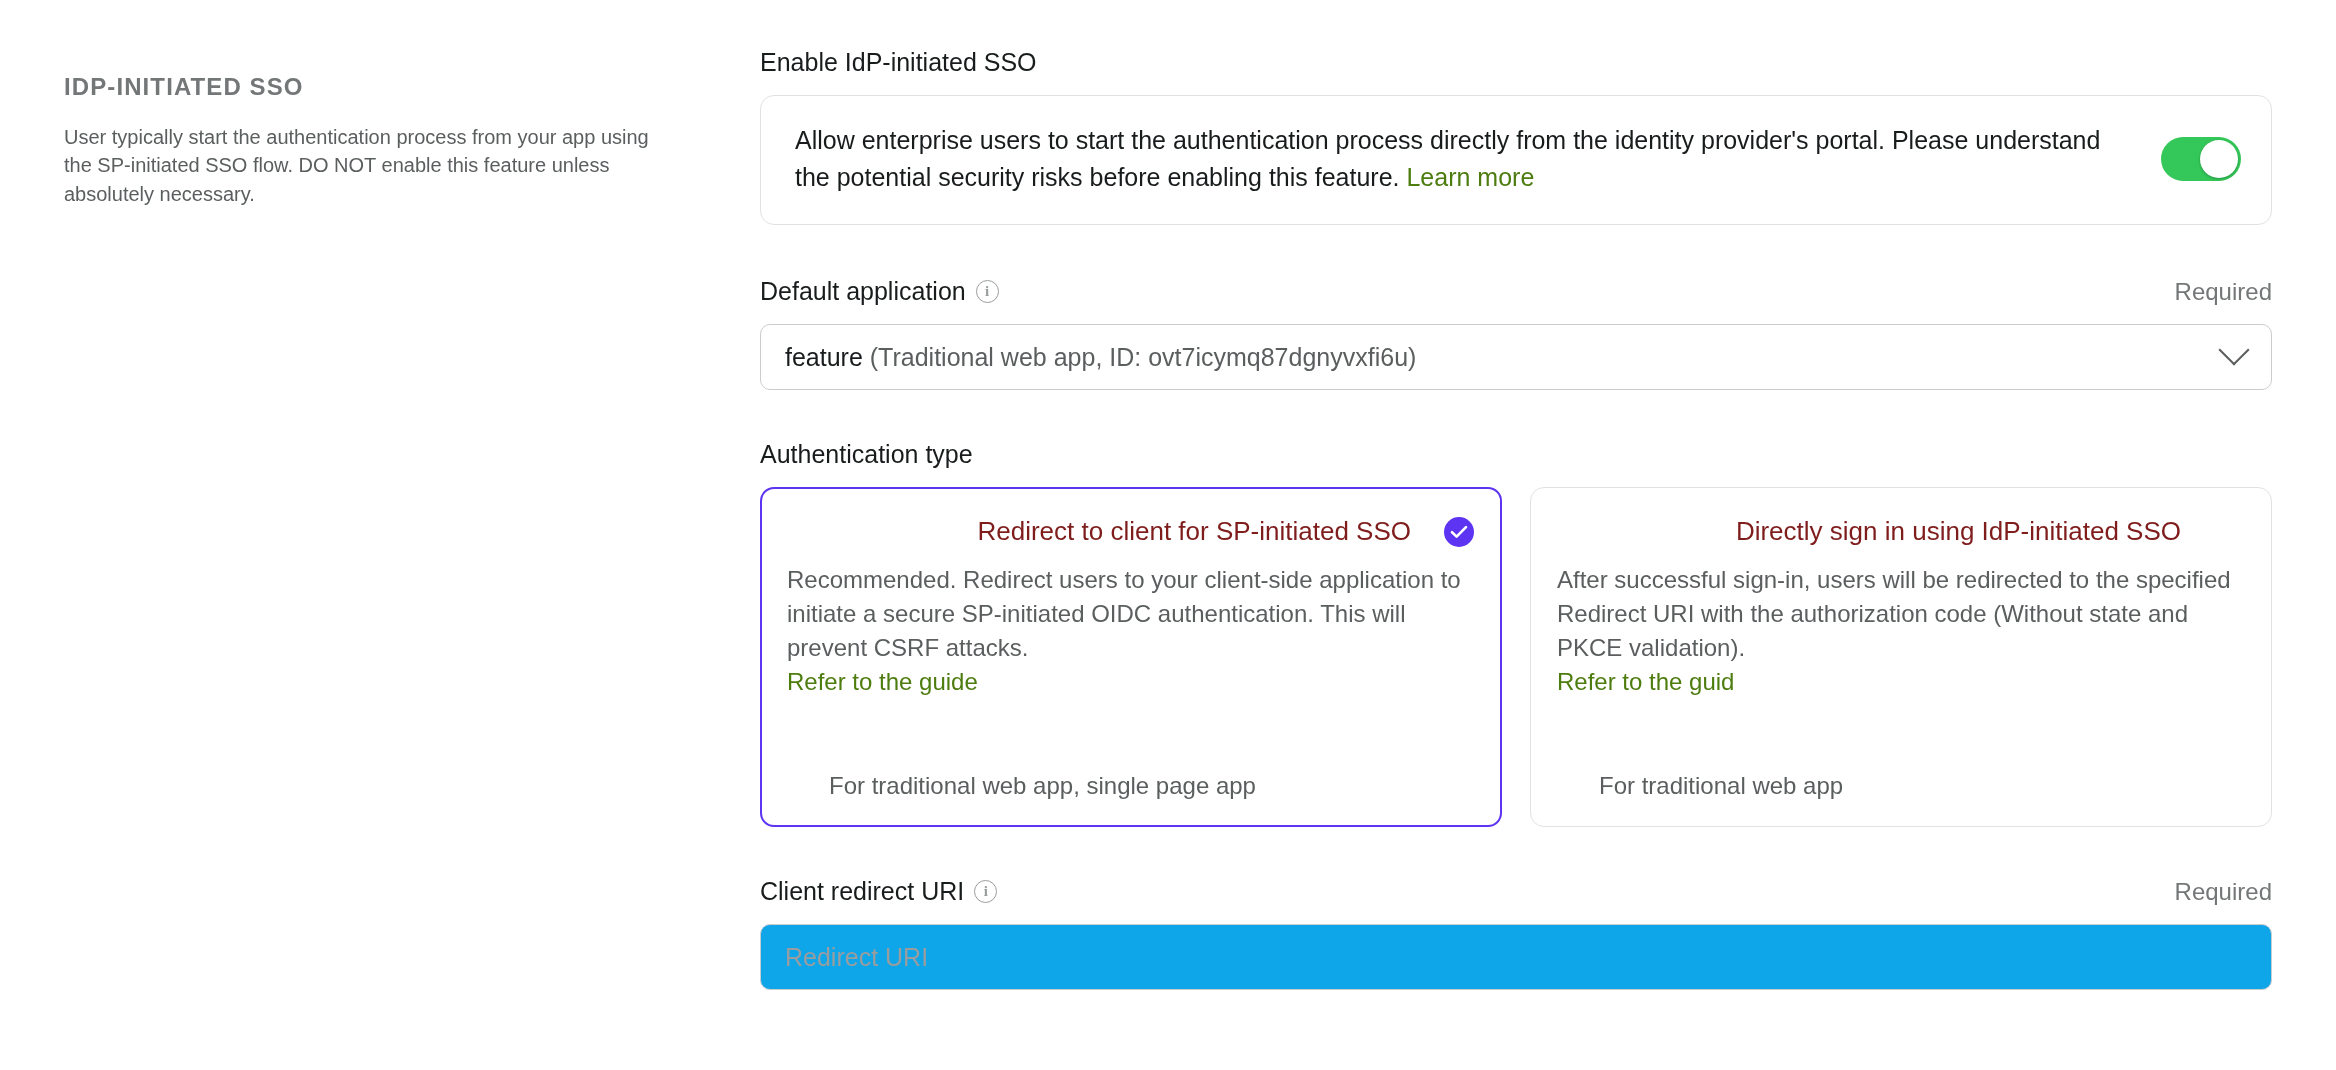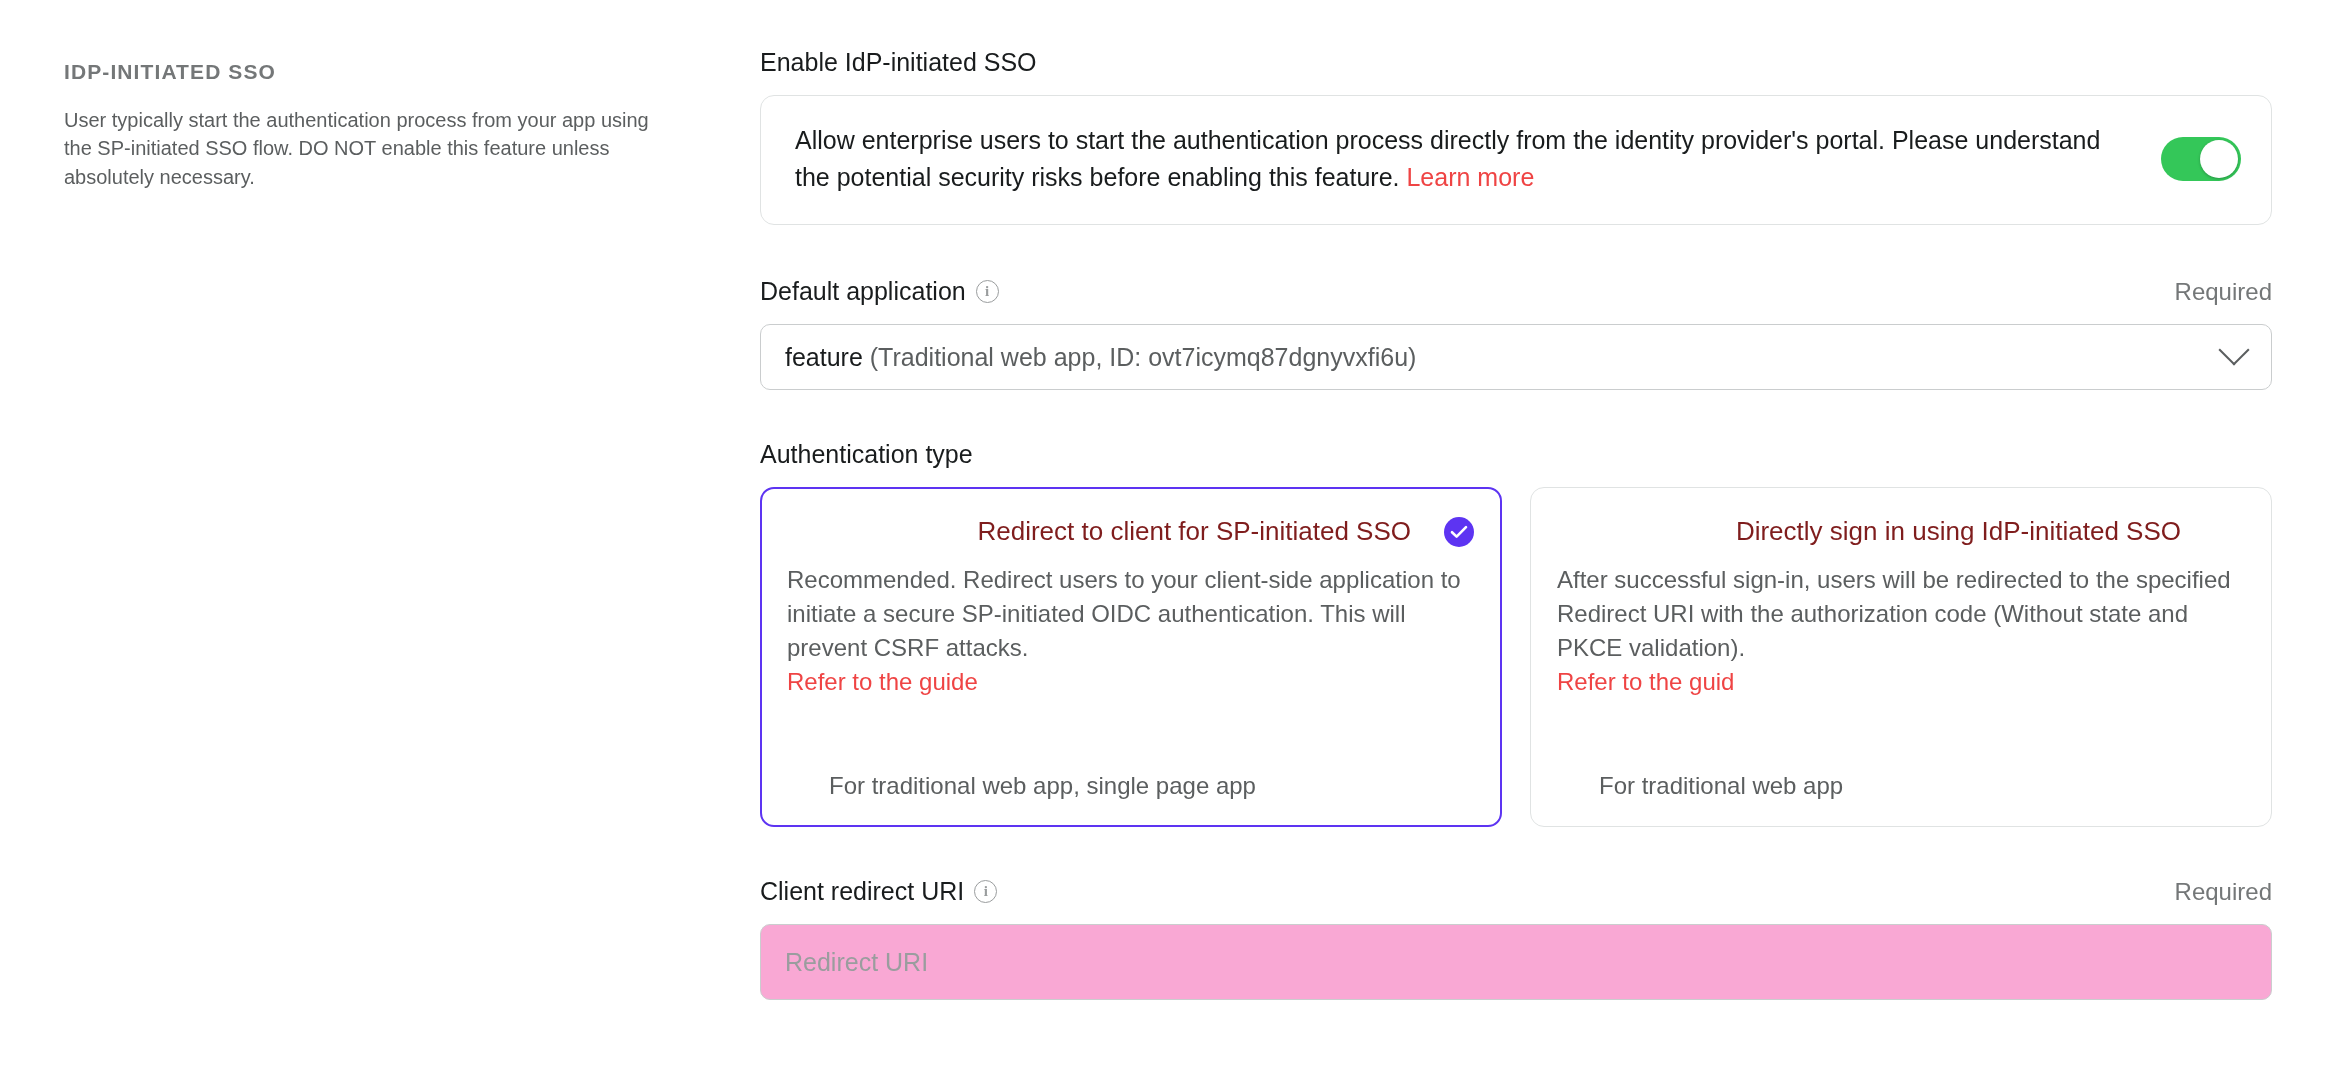--- a/index.html
+++ b/index.html
@@ -28,26 +28,26 @@
   }
 
   
   .left-col {
     width: 700px;
     flex: 0 0 700px;
     padding-left: 4px;
     padding-top: 8px;
   }
   .section-eyebrow {
-    font-size: 21px;
+    font-size: 24px;
     font-weight: 700;
     letter-spacing: 1.1px;
     color: #747778;
     text-transform: uppercase;
-    margin: 4px 0 22px 0;
+    margin: 17px 0 22px 0;
   }
   .section-desc {
     font-size: 20px;
     line-height: 1.42;
     color: #5b5e5f;
     margin: 0;
     max-width: 600px;
   }
 
   
@@ -105,21 +105,21 @@
     background: #fff;
     margin-bottom: 52px;
   }
   .enable-text {
     font-size: 25px;
     line-height: 1.48;
     color: #191c1d;
     max-width: 1390px;
   }
   .link {
-    color: #ef4444;
+    color: #4d7c0f;
     text-decoration: none;
     cursor: pointer;
   }
 
   .toggle {
     width: 80px;
     height: 44px;
     border-radius: 22px;
     background: #34c759;
     position: relative;
@@ -213,28 +213,28 @@
     background: #5d34f2;
     display: flex;
     align-items: center;
     justify-content: center;
   }
   .check-badge svg { display: block; }
 
   
   .text-input {
     width: 100%;
-    height: 76px;
+    height: 66px;
     border: 1px solid #cacdce;
     border-radius: 10px;
     padding: 0 24px;
     font-size: 25px;
     font-family: "Liberation Sans", sans-serif;
     color: #191c1d;
-    background: #f9a8d4;
+    background: #0ea5e9;
     outline: none;
   }
   .text-input::placeholder { color: #9a9d9e; }
 </style>
 </head>
 <body>
 
 <div class="page">
 
   <div class="left-col">

